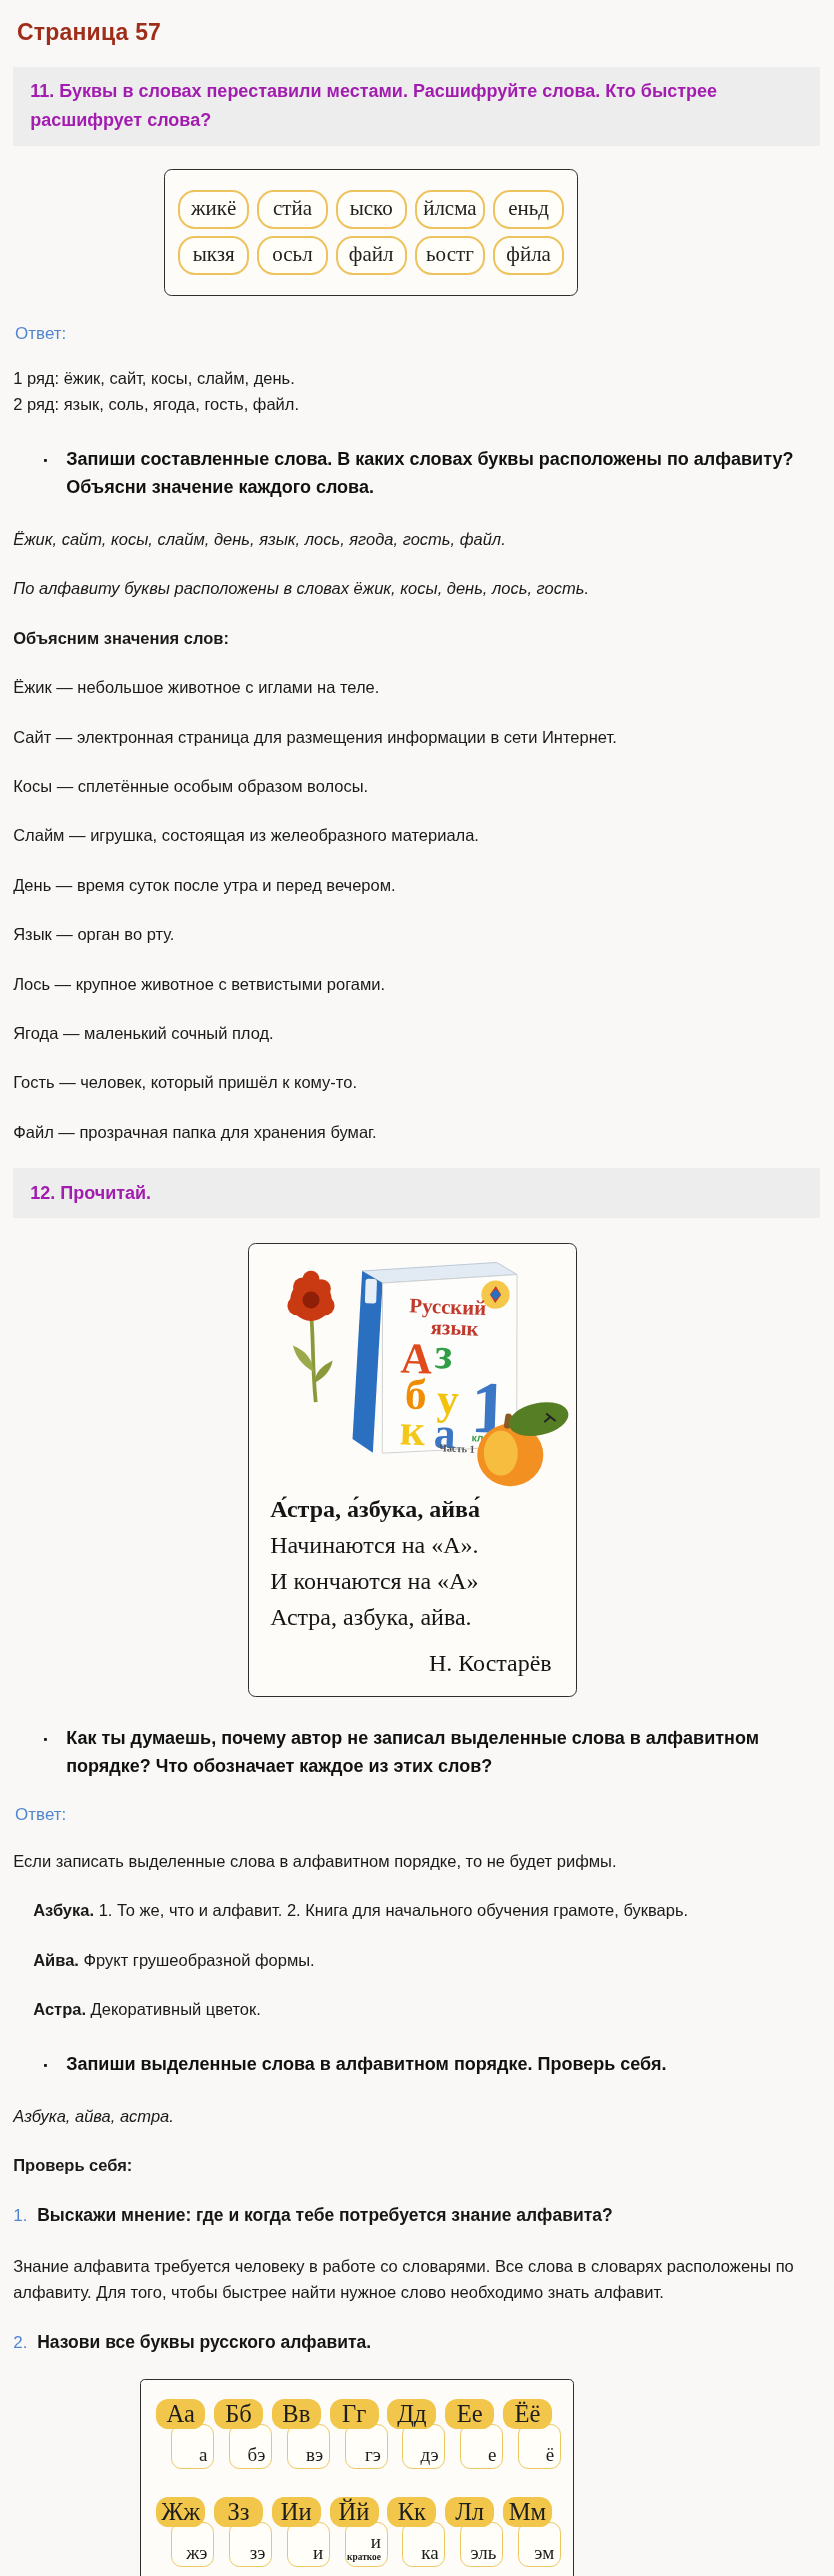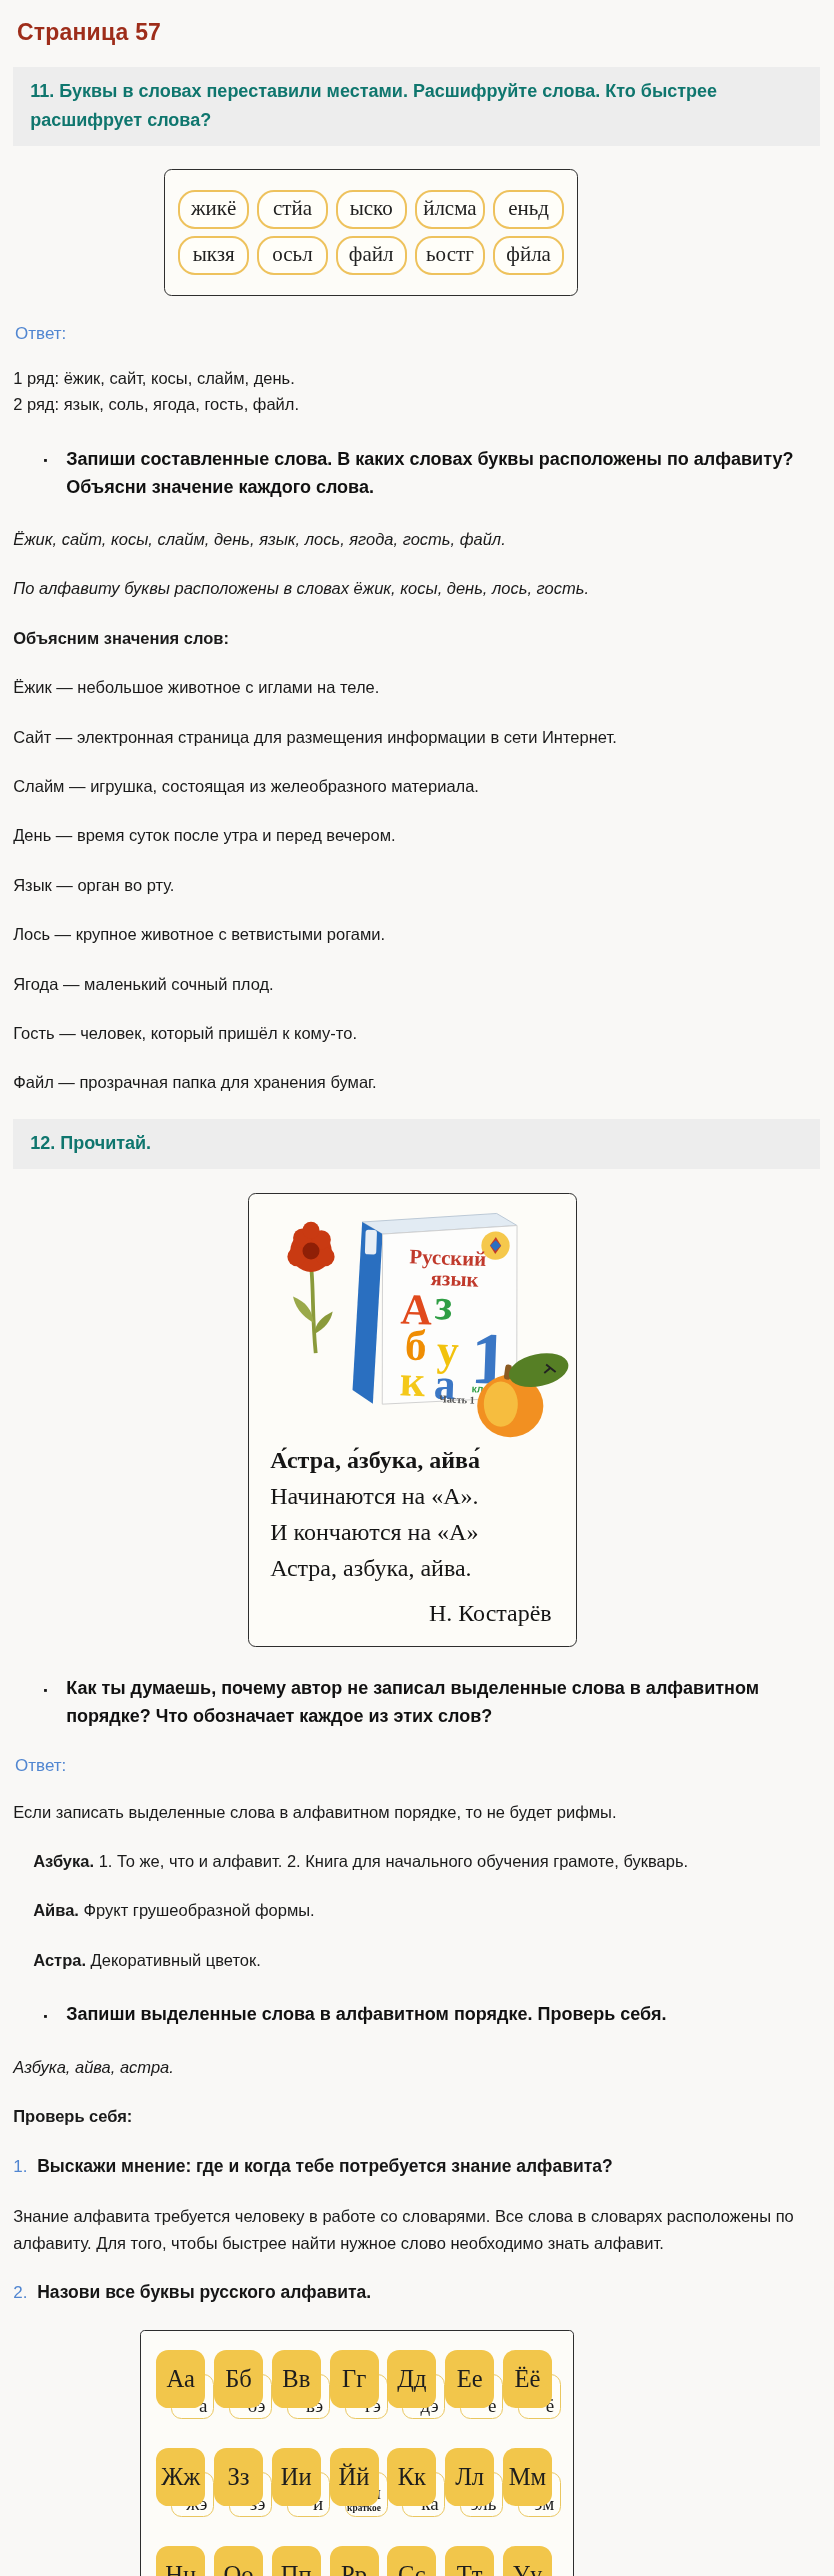--- a/index.html
+++ b/index.html
@@ -10,21 +10,21 @@
     -webkit-font-smoothing:antialiased;
   }
   .page{width:835px;box-sizing:border-box;padding:11.3px 15px 23px 13.2px;}
 
   .page-title{
     color:#9e2d1a;font-size:23px;font-weight:bold;
     margin:7.6px 0 21px 3.8px;letter-spacing:0.2px;
   }
   .task-header{
     background:#ededed;font-weight:bold;font-size:18px;line-height:1.62;
-    padding:10.4px 17px;margin:19px 0 23px 0;color:#0f766e;
+    padding:10.4px 17px;margin:19px 0 23px 0;color:#a21caf;
   }
 
   
   .img-card{
     background:#fdfcf8;border:1.4px solid #2e2e2e;border-radius:7.6px;
   }
   .words-card{margin:21px 0 28px 151px;width:414px;padding:13.2px 9.4px;box-sizing:border-box;}
   .words-row{display:flex;gap:8px;justify-content:center;margin:6.6px 3.8px;}
   .pill{
     font-family:"Liberation Serif",serif;font-size:21px;color:#222;
@@ -65,21 +65,21 @@
 
   
   .alpha-card{
     margin:23px 0 0 127px;width:434px;box-sizing:border-box;
     border-radius:4.7px;padding:19px 13.2px 9.4px 15px;
   }
   .alpha-row{display:flex;margin:0 0 15px 0;justify-content:space-between;}
   .alpha-cell{position:relative;width:57px;height:83px;}
   .alpha-letters{
     position:absolute;left:0;top:0;z-index:2;
-    width:49px;height:58px;border-radius:12.3px;background:#f2c64b;
+    width:49px;height:30px;border-radius:12.3px;background:#f2c64b;
     font-family:"Liberation Serif",serif;font-size:24.6px;color:#1d1d1d;
     display:flex;align-items:center;justify-content:center;
   }
   .alpha-name{
     position:absolute;left:15px;top:24.6px;z-index:1;
     width:43px;height:45px;border-radius:10.4px;
     background:#fffef8;border:1.4px solid #eac760;
     display:flex;flex-direction:column;align-items:flex-end;justify-content:flex-end;
     padding:0 5.7px 2.8px 0;box-sizing:border-box;
     font-family:"Liberation Serif",serif;color:#1d1d1d;
@@ -129,20 +129,21 @@
   </div>
 
   <p class="body blue-italic">Ёжик, сайт, косы, слайм, день, язык, лось, ягода, гость, файл.</p>
 
   <p class="body black-italic">По алфавиту буквы расположены в словах ёжик, косы, день, лось, гость.</p>
 
   <p class="body bold-head">Объясним значения слов:</p>
 
   <p class="body">Ёжик — небольшое животное с иглами на теле.</p>
   <p class="body">Сайт — электронная страница для размещения информации в сети Интернет.</p>
+  <p class="body">Косы — сплетённые особым образом волосы.</p>
   <p class="body">Слайм — игрушка, состоящая из желеобразного материала.</p>
   <p class="body">День — время суток после утра и перед вечером.</p>
   <p class="body">Язык — орган во рту.</p>
   <p class="body">Лось — крупное животное с ветвистыми рогами.</p>
   <p class="body">Ягода — маленький сочный плод.</p>
   <p class="body">Гость — человек, который пришёл к кому-то.</p>
   <p class="body">Файл — прозрачная папка для хранения бумаг.</p>
 
   <div class="task-header">12. Прочитай.</div>
 

